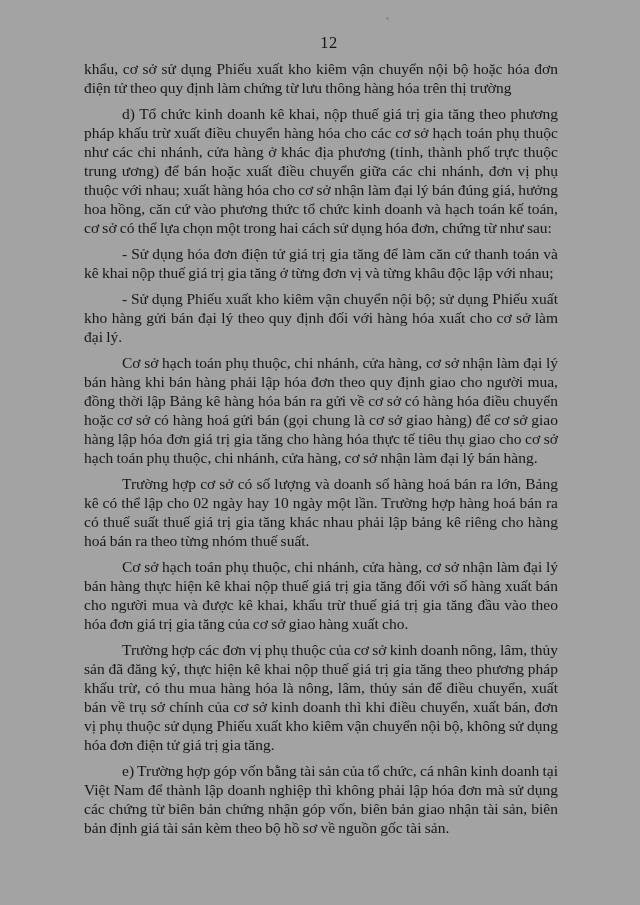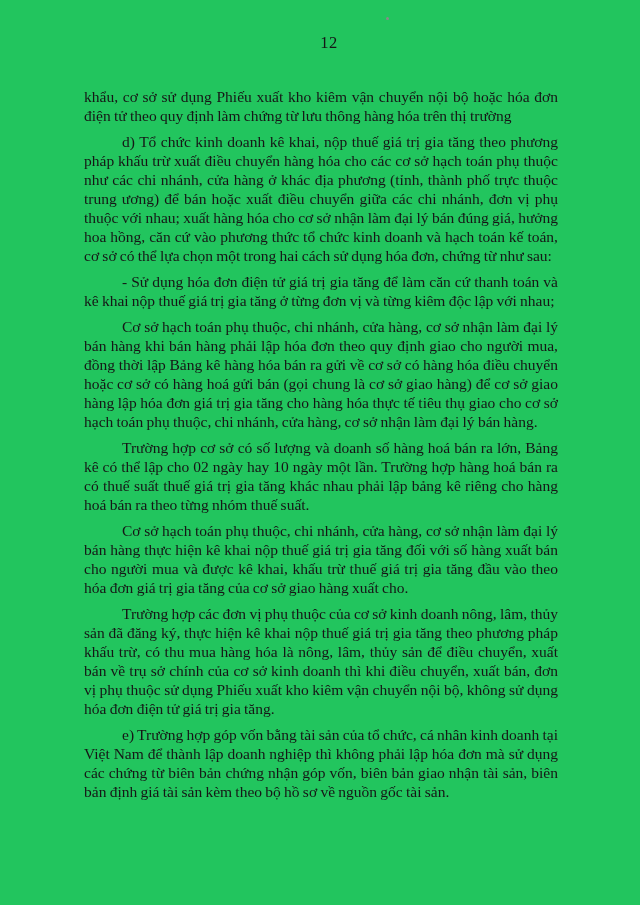--- a/index.html
+++ b/index.html
@@ -4,21 +4,21 @@
 <style>
   html, body {
     margin: 0;
     padding: 0;
     background: #ffffff;
   }
   .page {
     position: relative;
     width: 640px;
     height: 905px;
-    background: #22c55e;
+    background: #a3a3a3;
     overflow: hidden;
     font-family: "Liberation Serif", "DejaVu Serif", serif;
     color: #161616;
   }
   .scan-speck {
     position: absolute;
     left: 386px;
     top: 17px;
     width: 3px;
     height: 3px;
@@ -43,32 +43,32 @@
   .document-body p {
     margin: 0 0 7px 0;
     font-size: 15.5px;
     line-height: 19px;
     text-align: justify;
     text-indent: 38px;
     word-spacing: -0.6px;
   }
   .document-body p.no-indent {
     text-indent: 0;
-    margin-top: 28px;
   }
 </style>
 </head>
 <body>
 
 <div class="page">
   <div class="scan-speck"></div>
   <div class="page-number">12</div>
   <div class="document-body">
     <p class="no-indent">khẩu, cơ sở sử dụng Phiếu xuất kho kiêm vận chuyển nội bộ hoặc hóa đơn điện tử theo quy định làm chứng từ lưu thông hàng hóa trên thị trường</p>
     <p>d) Tổ chức kinh doanh kê khai, nộp thuế giá trị gia tăng theo phương pháp khấu trừ xuất điều chuyển hàng hóa cho các cơ sở hạch toán phụ thuộc như các chi nhánh, cửa hàng ở khác địa phương (tỉnh, thành phố trực thuộc trung ương) để bán hoặc xuất điều chuyển giữa các chi nhánh, đơn vị phụ thuộc với nhau; xuất hàng hóa cho cơ sở nhận làm đại lý bán đúng giá, hưởng hoa hồng, căn cứ vào phương thức tổ chức kinh doanh và hạch toán kế toán, cơ sở có thể lựa chọn một trong hai cách sử dụng hóa đơn, chứng từ như sau:</p>
-    <p>- Sử dụng hóa đơn điện tử giá trị gia tăng để làm căn cứ thanh toán và kê khai nộp thuế giá trị gia tăng ở từng đơn vị và từng kiêm độc lập với nhau;</p>
+    <p>- Sử dụng hóa đơn điện tử giá trị gia tăng để làm căn cứ thanh toán và kê khai nộp thuế giá trị gia tăng ở từng đơn vị và từng khâu độc lập với nhau;</p>
+    <p>- Sử dụng Phiếu xuất kho kiêm vận chuyển nội bộ; sử dụng Phiếu xuất kho hàng gửi bán đại lý theo quy định đối với hàng hóa xuất cho cơ sở làm đại lý.</p>
     <p>Cơ sở hạch toán phụ thuộc, chi nhánh, cửa hàng, cơ sở nhận làm đại lý bán hàng khi bán hàng phải lập hóa đơn theo quy định giao cho người mua, đồng thời lập Bảng kê hàng hóa bán ra gửi về cơ sở có hàng hóa điều chuyển hoặc cơ sở có hàng hoá gửi bán (gọi chung là cơ sở giao hàng) để cơ sở giao hàng lập hóa đơn giá trị gia tăng cho hàng hóa thực tế tiêu thụ giao cho cơ sở hạch toán phụ thuộc, chi nhánh, cửa hàng, cơ sở nhận làm đại lý bán hàng.</p>
     <p>Trường hợp cơ sở có số lượng và doanh số hàng hoá bán ra lớn, Bảng kê có thể lập cho 02 ngày hay 10 ngày một lần. Trường hợp hàng hoá bán ra có thuế suất thuế giá trị gia tăng khác nhau phải lập bảng kê riêng cho hàng hoá bán ra theo từng nhóm thuế suất.</p>
     <p>Cơ sở hạch toán phụ thuộc, chi nhánh, cửa hàng, cơ sở nhận làm đại lý bán hàng thực hiện kê khai nộp thuế giá trị gia tăng đối với số hàng xuất bán cho người mua và được kê khai, khấu trừ thuế giá trị gia tăng đầu vào theo hóa đơn giá trị gia tăng của cơ sở giao hàng xuất cho.</p>
     <p>Trường hợp các đơn vị phụ thuộc của cơ sở kinh doanh nông, lâm, thủy sản đã đăng ký, thực hiện kê khai nộp thuế giá trị gia tăng theo phương pháp khấu trừ, có thu mua hàng hóa là nông, lâm, thủy sản để điều chuyển, xuất bán về trụ sở chính của cơ sở kinh doanh thì khi điều chuyển, xuất bán, đơn vị phụ thuộc sử dụng Phiếu xuất kho kiêm vận chuyển nội bộ, không sử dụng hóa đơn điện tử giá trị gia tăng.</p>
     <p>e) Trường hợp góp vốn bằng tài sản của tổ chức, cá nhân kinh doanh tại Việt Nam để thành lập doanh nghiệp thì không phải lập hóa đơn mà sử dụng các chứng từ biên bản chứng nhận góp vốn, biên bản giao nhận tài sản, biên bản định giá tài sản kèm theo bộ hồ sơ về nguồn gốc tài sản.</p>
   </div>
 </div>
 
 </body></html>

